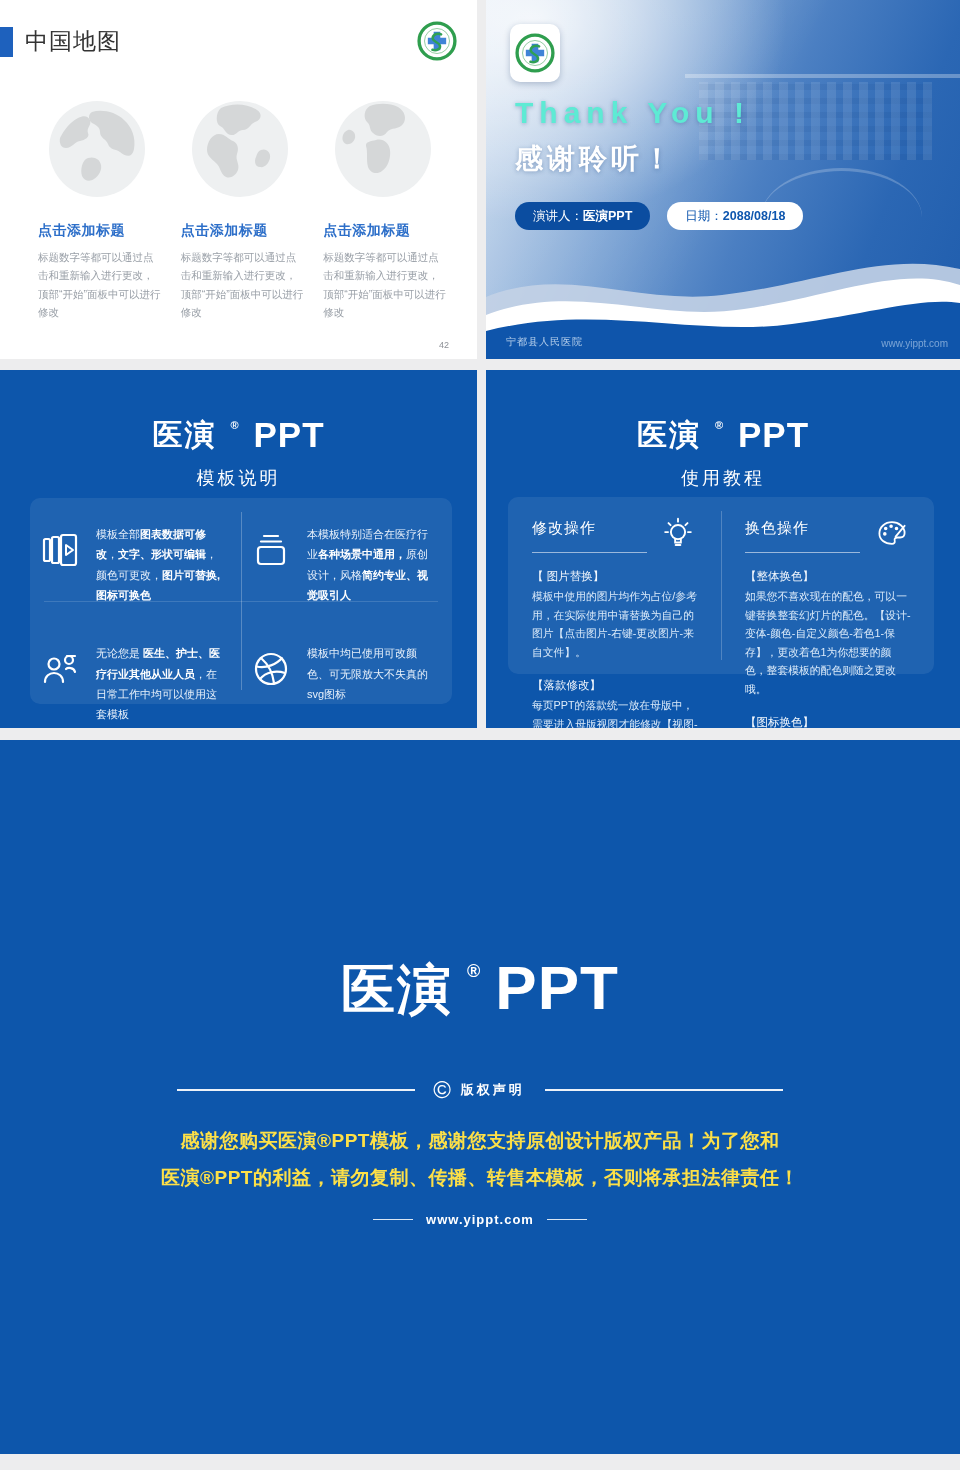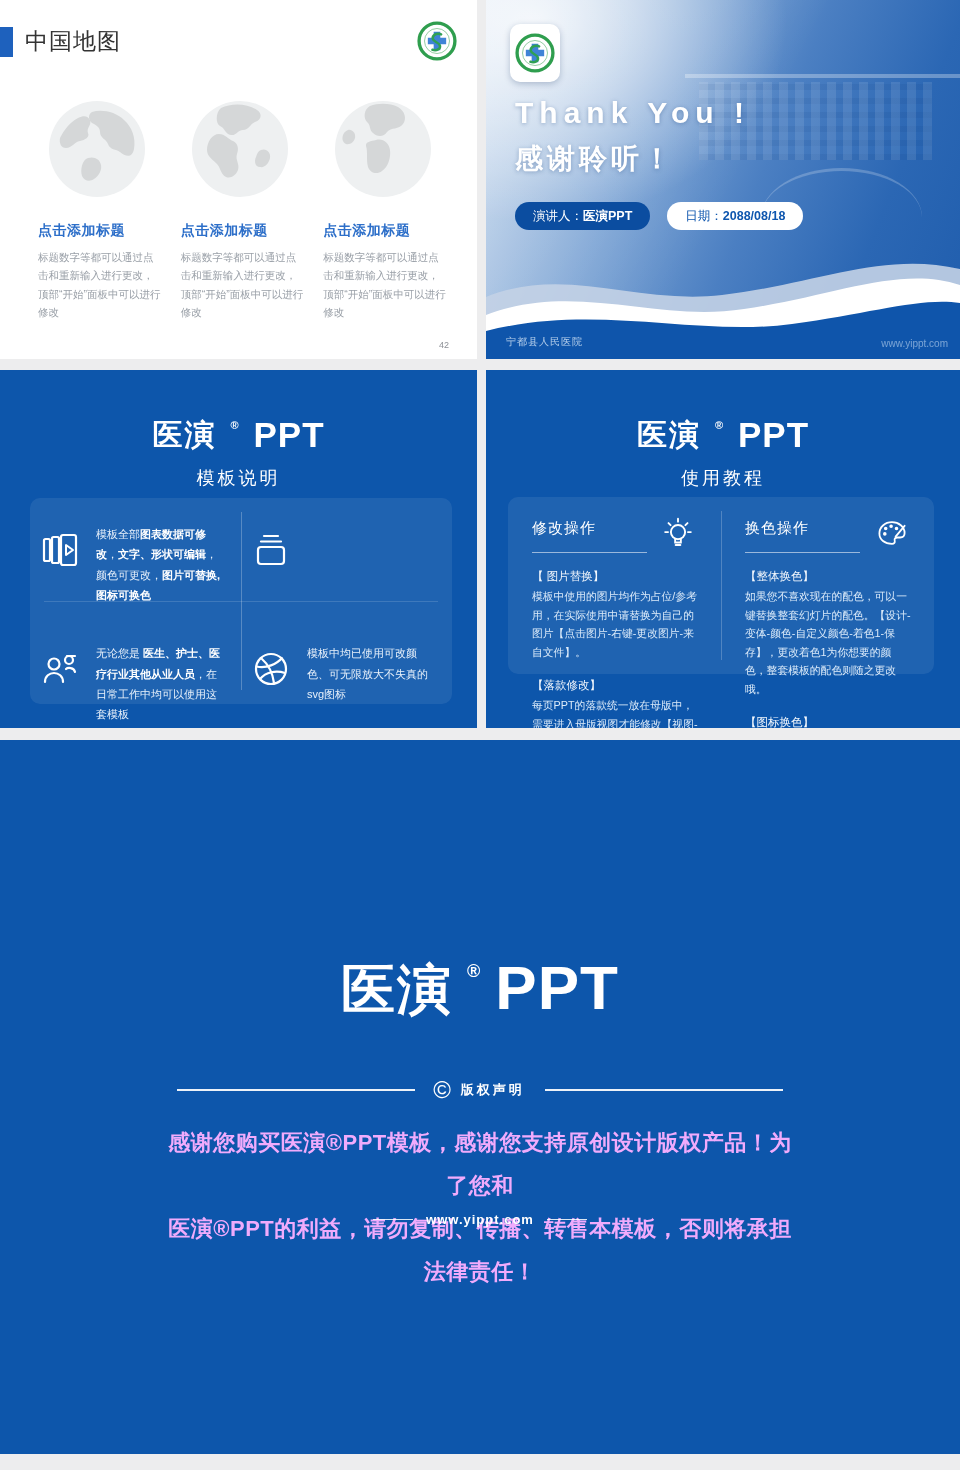--- a/index.html
+++ b/index.html
@@ -30,21 +30,21 @@
   .sb-beam{position:absolute;inset:0;background:linear-gradient(118deg, rgba(255,255,255,.28) 0%, rgba(255,255,255,0) 52%);}
   .sb-bldg1{position:absolute;left:42%;top:74px;right:0;height:4px;background:rgba(255,255,255,.30);}
   .sb-bldg2{position:absolute;left:45%;top:82px;right:6%;height:78px;opacity:.45;
     background:
       repeating-linear-gradient(90deg, rgba(255,255,255,.22) 0 9px, rgba(0,0,0,0) 9px 16px),
       repeating-linear-gradient(0deg, rgba(10,50,110,.18) 0 6px, rgba(0,0,0,0) 6px 14px);}
   .sb-bldg3{position:absolute;left:58%;top:168px;width:34%;height:52px;border-top:3px solid rgba(255,255,255,.4);
     border-radius:50% 50% 0 0/90% 90% 0 0;opacity:.55;}
   .sb-logocard{position:absolute;left:24px;top:24px;width:50px;height:58px;background:#fff;border-radius:10px;
     display:flex;align-items:center;justify-content:center;box-shadow:0 2px 6px rgba(10,40,90,.25);}
-  .sb-title-en{position:absolute;left:29px;top:96px;margin:0;color:#ffffff;font-size:30px;font-weight:bold;letter-spacing:6px;text-shadow:0 1px 4px rgba(20,60,120,.35);}
+  .sb-title-en{position:absolute;left:29px;top:96px;margin:0;color:#5eead4;font-size:30px;font-weight:bold;letter-spacing:6px;text-shadow:0 1px 4px rgba(20,60,120,.35);}
   .sb-title-cn{position:absolute;left:29px;top:140px;margin:0;color:#fff;font-size:28px;font-weight:bold;letter-spacing:4px;text-shadow:0 1px 4px rgba(20,60,120,.35);}
   .sb-pills{position:absolute;left:29px;top:202px;display:flex;gap:17px;}
   .pill{height:28px;border-radius:16px;display:flex;align-items:center;padding:0 18px;font-size:12.5px;white-space:nowrap;}
   .pill-speaker{background:#0b4da0;color:#fff;}
   .pill-date{background:#fff;color:#0e56ae;}
   .pill b{font-weight:bold;}
   .sb-waves{position:absolute;left:0;bottom:0;width:474px;height:120px;display:block;}
   .sb-footer-left{position:absolute;left:20px;bottom:10px;font-size:10px;color:rgba(220,235,250,.8);letter-spacing:1px;}
   .sb-footer-right{position:absolute;right:12px;bottom:10px;font-size:10px;color:rgba(210,228,248,.55);}
 
@@ -88,21 +88,21 @@
   .tsec-body{margin:0;font-size:10.8px;line-height:1.72;color:#dcebfa;}
 
   
   .footer-sec{position:absolute;left:0;top:740px;width:960px;height:714px;background:#0d56ab;}
   .fs-brand{position:absolute;left:0;right:0;top:222px;}
   .fs-cprow{position:absolute;left:0;right:0;top:338px;display:flex;align-items:center;justify-content:center;}
   .fs-line{height:2px;background:rgba(255,255,255,.92);width:238px;}
   .fs-cpicon{font-size:24px;color:#fff;margin:0 10px 0 18px;line-height:1;}
   .fs-cptitle{font-size:13px;color:#fff;font-weight:bold;letter-spacing:3px;margin-right:20px;}
   .fs-para{position:absolute;left:160px;right:160px;top:382px;text-align:center;}
-  .fs-para p{margin:0;font-size:22px;line-height:1.95;color:#f0abfc;font-weight:600;letter-spacing:.5px;}
+  .fs-para p{margin:0;font-size:19px;line-height:1.95;color:#fde047;font-weight:600;letter-spacing:.5px;}
   .fs-webrow{position:absolute;left:0;right:0;top:472px;display:flex;align-items:center;justify-content:center;gap:13px;}
   .fs-webline{height:1.5px;background:rgba(255,255,255,.85);width:40px;}
   .fs-website{font-size:13px;color:#fff;font-weight:bold;letter-spacing:1px;}
 
   svg{display:block;}
 </style>
 </head>
 <body>
 
 <div class="canvas">
@@ -211,20 +211,21 @@
           <path d="M26 15v10l7-5z" stroke-width="2"></path>
         </svg>
         <p><span>模板全部</span><b>图表数据可修改</b><span>，</span><b>文字、形状可编辑</b><span>，颜色可更改，</span><b>图片可替换,图标可换色</b></p>
       </div>
       <div class="cell">
         <svg width="40" height="40" viewBox="0 0 40 40" fill="none" stroke="#fff" stroke-width="2.2" stroke-linecap="round" stroke-linejoin="round">
           <line x1="13" y1="6" x2="27" y2="6"></line>
           <line x1="10" y1="11.5" x2="30" y2="11.5"></line>
           <rect x="7" y="17" width="26" height="17" rx="3"></rect>
         </svg>
+        <p><span>本模板特别适合在医疗行业</span><b>各种场景中通用，</b><span>原创设计，风格</span><b>简约专业、视觉吸引人</b></p>
       </div>
       <div class="cell">
         <svg width="40" height="40" viewBox="0 0 40 40" fill="none" stroke="#fff" stroke-width="2.2" stroke-linecap="round" stroke-linejoin="round">
           <circle cx="14" cy="15" r="5.5"></circle>
           <path d="M5 33c0-6 4.5-9 9-9s9 3 9 9"></path>
           <circle cx="29" cy="11" r="4"></circle>
           <path d="M26 20c1.5-1.5 8-2 9 3"></path>
           <line x1="27" y1="7" x2="35" y2="7"></line>
         </svg>
         <p><span>无论您是 </span><b>医生、护士、医疗行业其他从业人员</b><span>，在日常工作中均可以使用这套模板</span></p>

